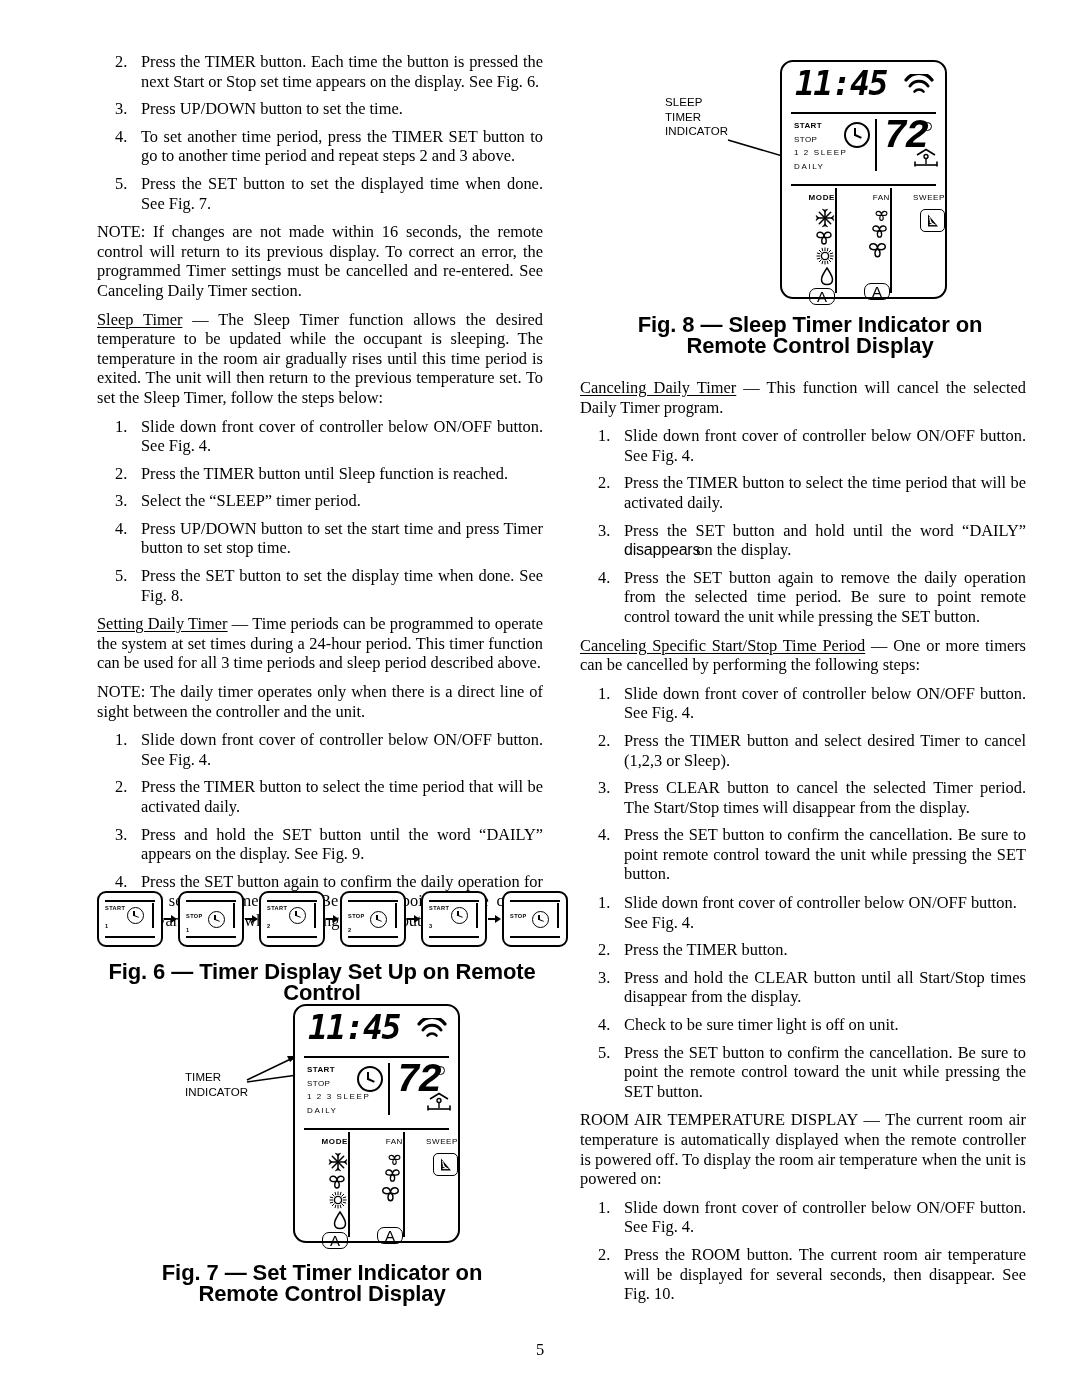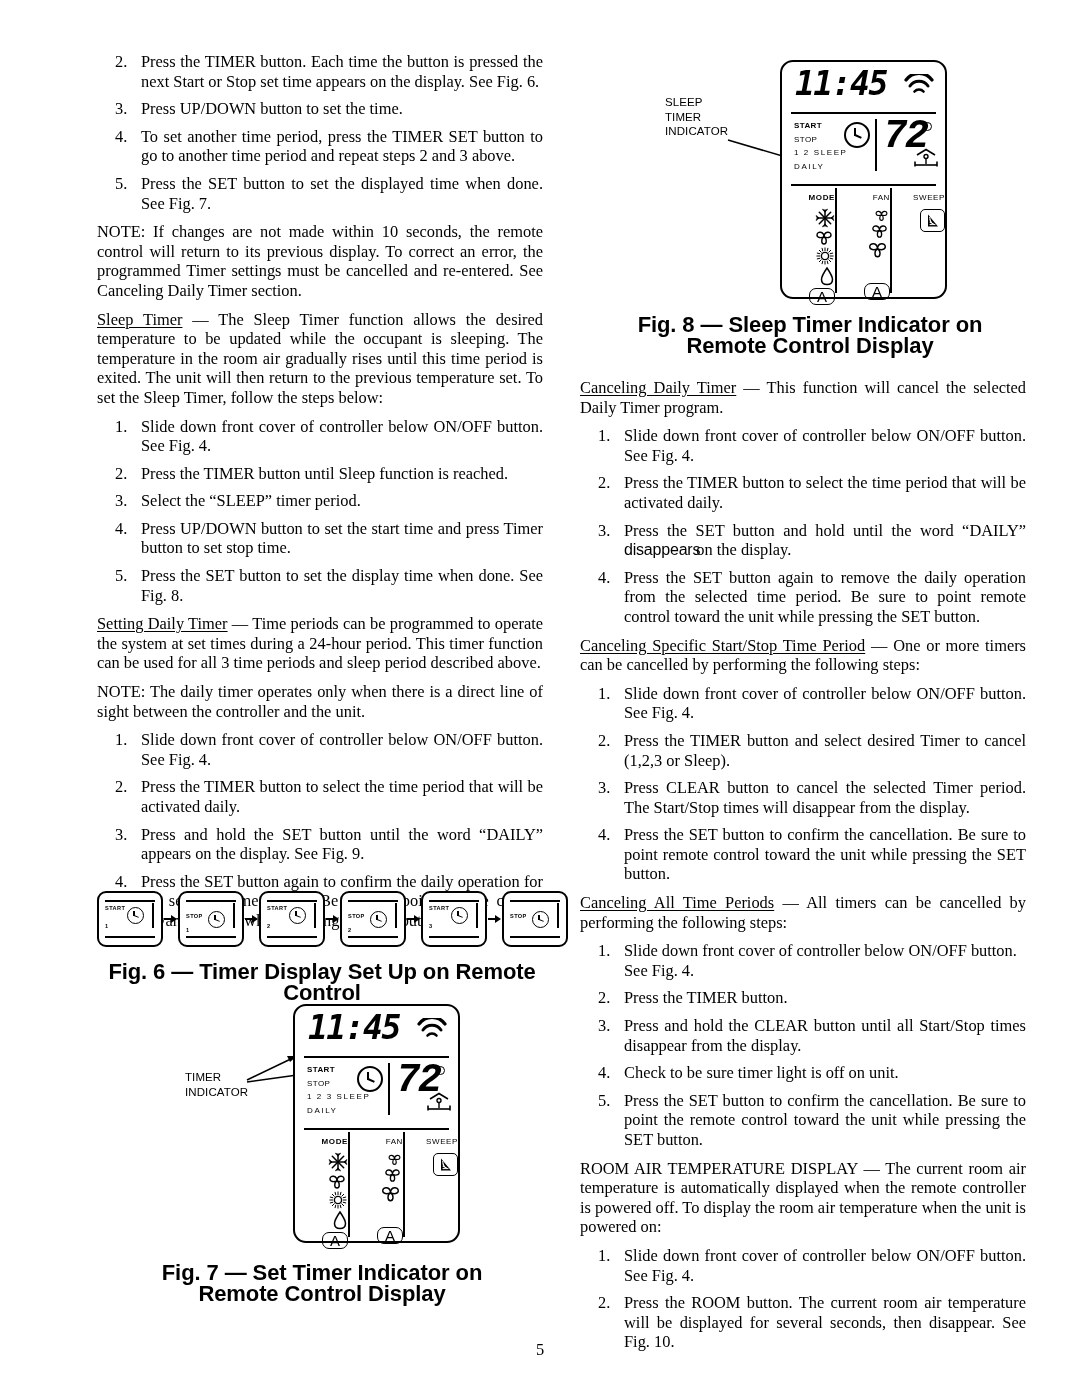--- a/index.html
+++ b/index.html
@@ -445,21 +445,21 @@
 
   <div class="col col-left">
 
     <ol class="steps">
       <li><span class="num">2.</span><span>Press the TIMER button. Each time the button is pressed the next Start or Stop set time appears on the display. See Fig. 6.</span></li>
       <li><span class="num">3.</span><span>Press UP/DOWN button to set the time.</span></li>
       <li><span class="num">4.</span><span>To set another time period, press the TIMER SET button to go to another time period and repeat steps 2 and 3 above.</span></li>
       <li><span class="num">5.</span><span>Press the SET button to set the displayed time when done. See Fig. 7.</span></li>
     </ol>
 
-    <p class="para">NOTE: If changes are not made within 10 seconds, the remote control will return to its previous display. To correct an error, the programmed Timer settings must be cancelled and re-entered. See Canceling Daily Timer section.</p>
+    <p class="para">NOTE: If changes are not made within 16 seconds, the remote control will return to its previous display. To correct an error, the programmed Timer settings must be cancelled and re-entered. See Canceling Daily Timer section.</p>
 
     <p class="para"><span class="lead-ul">Sleep Timer</span><span> — The Sleep Timer function allows the desired temperature to be updated while the occupant is sleeping. The temperature in the room air gradually rises until this time period is exited. The unit will then return to the previous temperature set. To set the Sleep Timer, follow the steps below:</span></p>
 
     <ol class="steps">
       <li><span class="num">1.</span><span>Slide down front cover of controller below ON/OFF button. See Fig. 4.</span></li>
       <li><span class="num">2.</span><span>Press the TIMER button until Sleep function is reached.</span></li>
       <li><span class="num">3.</span><span>Select the “SLEEP” timer period.</span></li>
       <li><span class="num">4.</span><span>Press UP/DOWN button to set the start time and press Timer button to set stop time.</span></li>
       <li><span class="num">5.</span><span>Press the SET button to set the display time when done. See Fig. 8.</span></li>
     </ol>
@@ -887,21 +887,20 @@
 
     <p class="para"><span class="lead-ul">Canceling Specific Start/Stop Time Period</span><span> — One or more timers can be cancelled by performing the following steps:</span></p>
 
     <ol class="steps">
       <li><span class="num">1.</span><span>Slide down front cover of controller below ON/OFF button. See Fig. 4.</span></li>
       <li><span class="num">2.</span><span>Press the TIMER button and select desired Timer to cancel (1,2,3 or Sleep).</span></li>
       <li><span class="num">3.</span><span>Press CLEAR button to cancel the selected Timer period. The Start/Stop times will disappear from the display.</span></li>
       <li><span class="num">4.</span><span>Press the SET button to confirm the cancellation. Be sure to point remote control toward the unit while pressing the SET button.</span></li>
     </ol>
 
-    <p class="para"><span class="lead-ul">Canceling All Time Periods</span><span> — All timers can be cancelled by performing the following steps:</span></p>
 
     <ol class="steps nojust">
       <li><span class="num">1.</span><span>Slide down front cover of controller below ON/OFF button. See Fig. 4.</span></li>
       <li><span class="num">2.</span><span>Press the TIMER button.</span></li>
       <li style="text-align:justify"><span class="num">3.</span><span>Press and hold the CLEAR button until all Start/Stop times disappear from the display.</span></li>
       <li><span class="num">4.</span><span>Check to be sure timer light is off on unit.</span></li>
       <li style="text-align:justify"><span class="num">5.</span><span>Press the SET button to confirm the cancellation. Be sure to point the remote control toward the unit while pressing the SET button.</span></li>
     </ol>
 
     <p class="para"><span>ROOM AIR TEMPERATURE DISPLAY</span><span> — The current room air temperature is automatically displayed when the remote controller is powered off. To display the room air temperature when the unit is powered on:</span></p>

